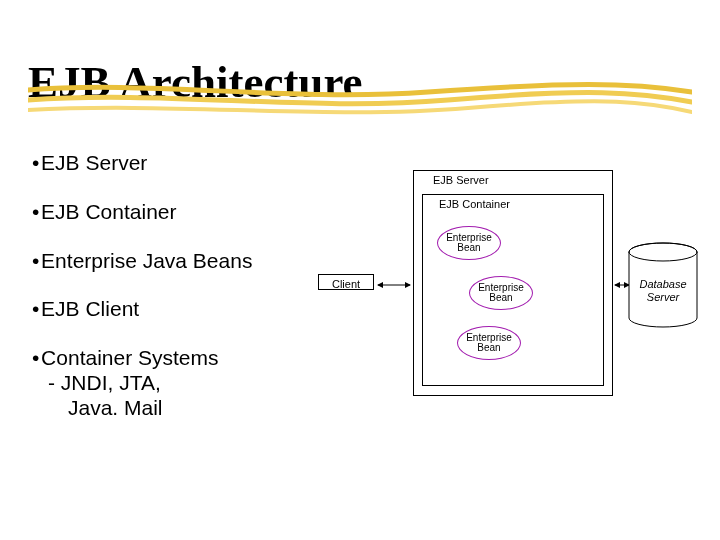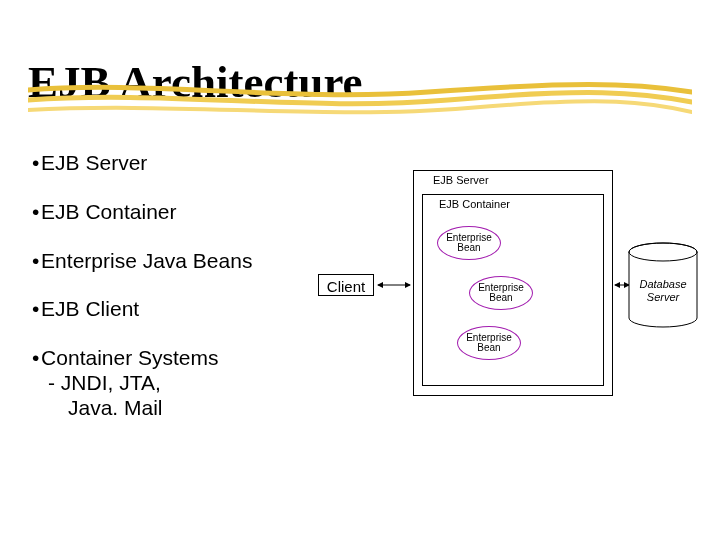--- a/index.html
+++ b/index.html
@@ -58,21 +58,21 @@
   }
   .label { position: absolute; white-space: nowrap; }
   .server-box { left: 104px; top: 0; width: 200px; height: 226px; }
   .server-lbl { left: 124px; top: 4px; }
   .container-box { left: 113px; top: 24px; width: 182px; height: 192px; }
   .container-lbl { left: 130px; top: 28px; }
   .bean { border: 1px solid #a21caf; border-radius: 50%; box-sizing: border-box; position: absolute; text-align: center; font-size: 10px; display: flex; align-items: center; justify-content: center; line-height: 1.0; }
   .bean1 { left: 128px; top: 56px;  width: 64px; height: 34px; }
   .bean2 { left: 160px; top: 106px; width: 64px; height: 34px; }
   .bean3 { left: 148px; top: 156px; width: 64px; height: 34px; }
-  .client-box { left: 9px; top: 104px; width: 56px; height: 22px; text-align: center; font-size: 15px; padding-top: 3px; }
+  .client-box { left: 9px; top: 104px; width: 56px; height: 16px; text-align: center; font-size: 11px; padding-top: 3px; }
   .db { position: absolute; left: 318px; top: 72px; width: 72px; height: 86px; }
   .db svg { width: 72px; height: 86px; display: block; }
   .db-lbl { position: absolute; left: 0; top: 36px; width: 72px; text-align: center; font-size: 11px; line-height: 1.15; }
   .arrow-svg { position: absolute; overflow: visible; }
 </style>
 </head>
 <body>
 
 <div class="slide">
 

